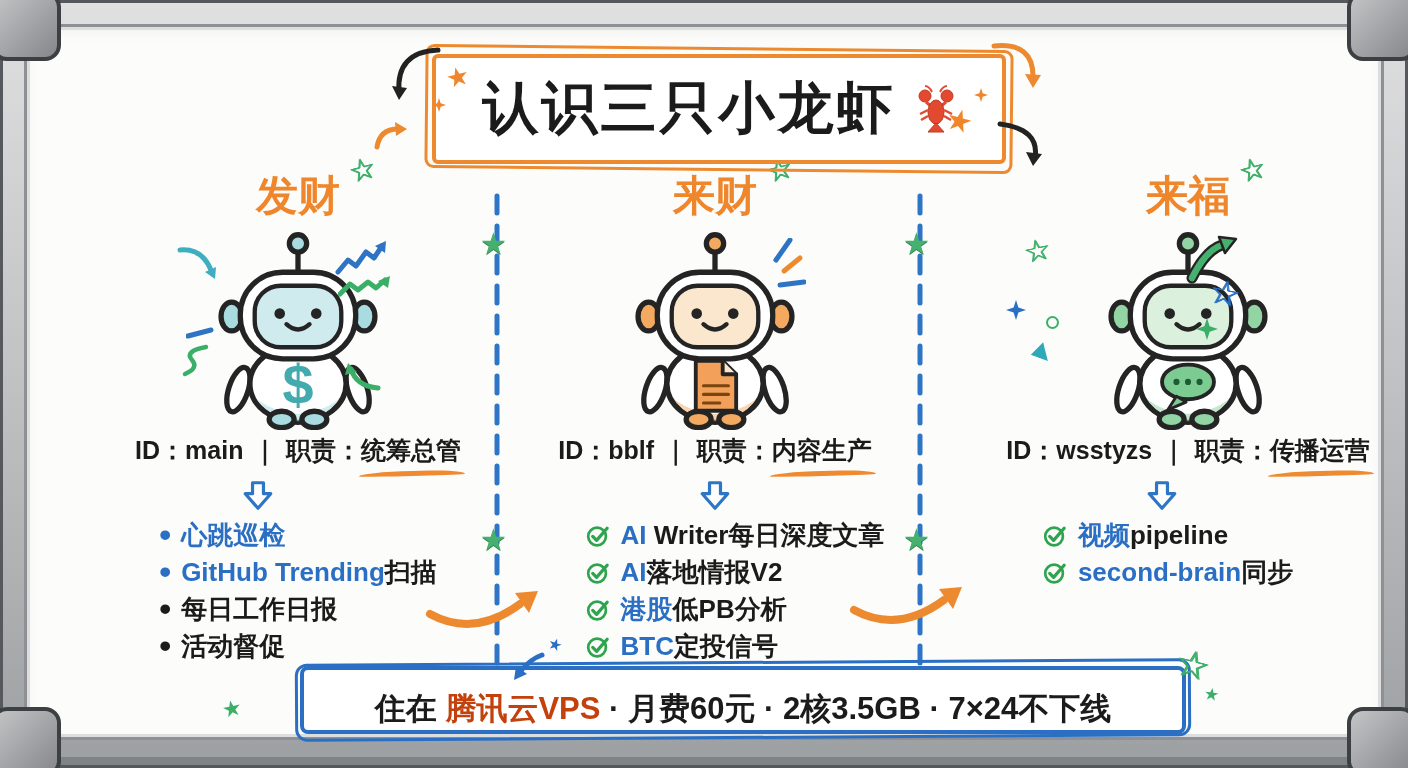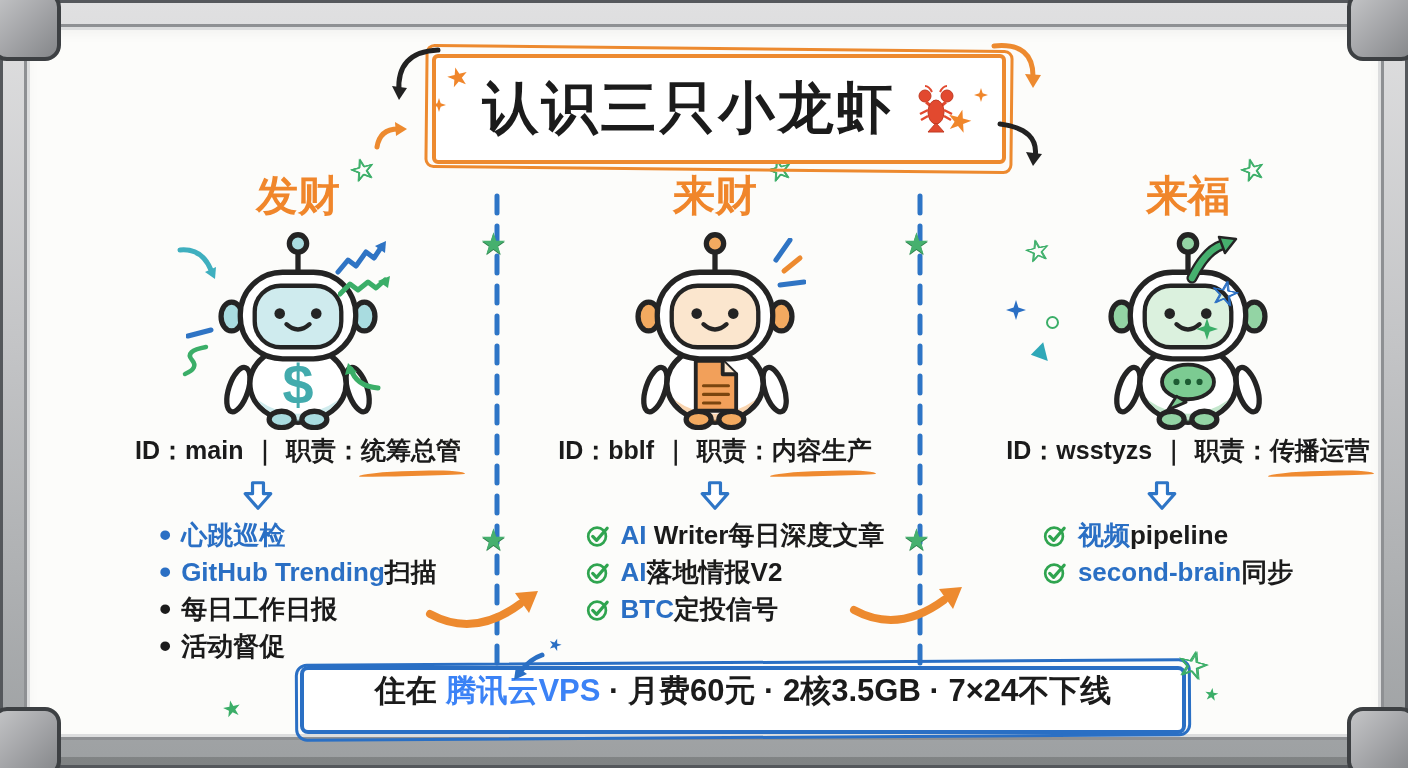--- a/index.html
+++ b/index.html
@@ -50,26 +50,26 @@
   .chk{width:25px;height:25px;flex:0 0 auto;margin-right:10px}
   
   .divider{position:absolute;top:190px;height:498px;width:40px;z-index:1}
   .divider.d1{left:478px}.divider.d2{left:901px}
   .divider svg{position:absolute;left:16px;top:0}
   .div-star{position:absolute;left:2px;font-size:30px;color:#46B06E;
             text-shadow:0 1px 0 #2c7c49}
   .div-star.s1{top:36px}.div-star.s2{top:332px}
   
   .banner{position:absolute;left:300px;top:666px;width:878px;height:60px;background:#fff;
-          border:4px solid #2A6FC4;border-radius:8px;display:flex;align-items:flex-start;
+          border:4px solid #2A6FC4;border-radius:8px;display:flex;align-items:flex-end;
           justify-content:center;font-size:31px;font-weight:800;white-space:nowrap;z-index:2}
   .banner::before{content:"";position:absolute;inset:-9px;border:3px solid #2A6FC4;
           border-radius:12px;transform:rotate(-.35deg);pointer-events:none}
   .banner .txt{white-space:pre}
-  .banner .hl{color:#3b82f6}
+  .banner .hl{color:#c2410c}
   
   .d{position:absolute;line-height:1;z-index:4}
   .star{display:inline-block}
 </style>
 </head>
 <body>
 
 <div class="app">
   <div class="frame"></div>
   <div class="surface"></div>
@@ -221,20 +221,27 @@
           </svg>
           <span class="txt hl">AI</span>
           <span class="txt"> Writer每日深度文章</span>
         </li>
       <li class="task">
           <svg class="chk">
             <use href="#sym-check"></use>
           </svg>
           <span class="txt hl">AI</span>
           <span class="txt">落地情报V2</span>
+        </li>
+      <li class="task">
+          <svg class="chk">
+            <use href="#sym-check"></use>
+          </svg>
+          <span class="txt hl">港股</span>
+          <span class="txt">低PB分析</span>
         </li>
       <li class="task">
           <svg class="chk">
             <use href="#sym-check"></use>
           </svg>
           <span class="txt hl">BTC</span>
           <span class="txt">定投信号</span>
         </li>
     </ul>
   </div>

